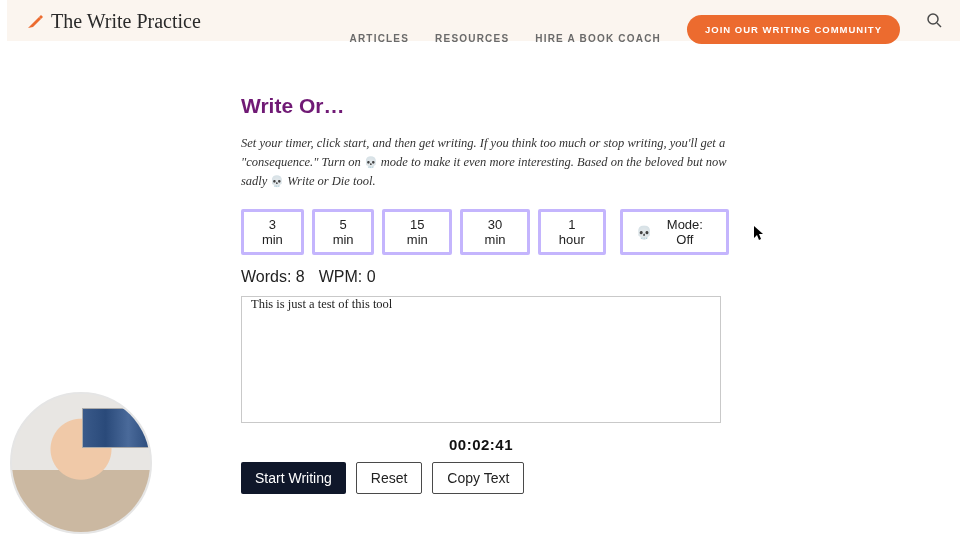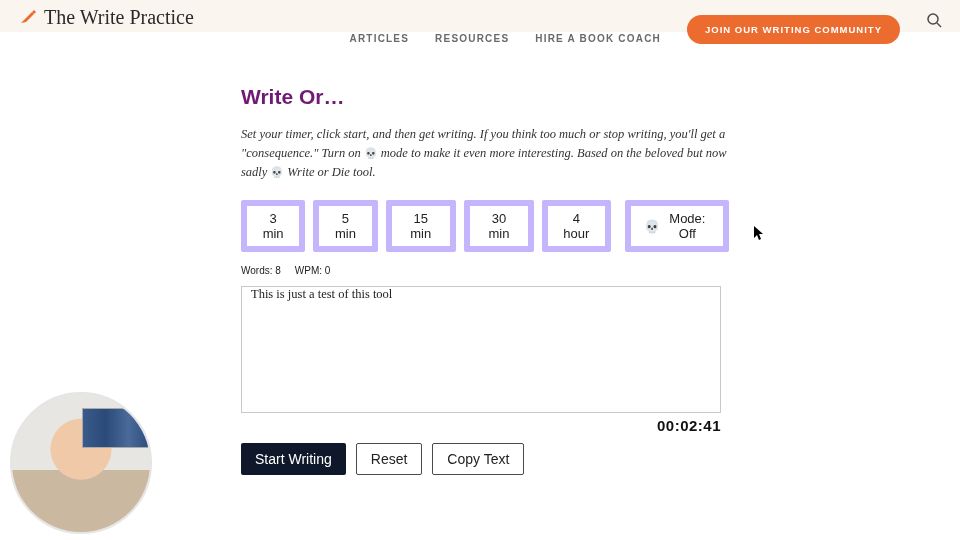--- a/index.html
+++ b/index.html
@@ -1,19 +1,19 @@
 <!DOCTYPE html>
 <html><head>
 <meta charset="utf-8">
 <style>
   * { box-sizing: border-box; margin: 0; padding: 0; }
   html, body { width: 960px; height: 540px; font-family: -apple-system, BlinkMacSystemFont, "Segoe UI", Helvetica, Arial, sans-serif; background:#fff; overflow:hidden; }
 
   
-  .header { height:32px; background:#fbf5ef; display:flex; align-items:center; padding:0 18px; position:relative; }
+  .header { height:41px; background:#fbf5ef; display:flex; align-items:center; padding:0 18px; position:relative;margin-left:7px; }
   .logo-wrap { display:flex; align-items:center; gap:6px; }
   .logo-icon svg { display:block; }
   .brand {
     font-family: "Brush Script MT", "Segoe Script", "Comic Sans MS", cursive;
     font-size:20px; color:#2a2a2a; position:relative; top:1px;
   }
   .nav { position:absolute; right:60px; top:0; height:44px; display:flex; align-items:flex-end; gap:26px; }
   .nav a { font-size:10px; letter-spacing:1.2px; color:#6a6a6a; text-decoration:none; font-weight:600; }
   .nav .cta {
     background:#ec6b2f; color:#fff; border-radius:18px; padding:9px 18px; font-size:9.5px;
@@ -25,35 +25,35 @@
   
   .content { width:488px; margin-left:241px; padding-top:53px; }
   .page-title { font-size:21px; font-weight:700; color:#701a75; margin-bottom:16px; }
   .desc {
     font-family: Georgia, "Times New Roman", serif;
     font-style: italic; font-size:12.5px; line-height:19px; color:#333;
   }
   .desc .skull { font-style:normal; font-size:11px; }
   .row-btns { display:flex; gap:8px; margin-top:18px; }
   .preset, .mode-btn {
-    border:6px solid #c4b5fd; background:#fff; color:#222;
+    border:3px solid #c4b5fd; background:#fff; color:#222;
     font-size:13px; padding:5px 13px; border-radius:2px; cursor:pointer;
     font-family:inherit;
   }
   .mode-btn { margin-left:6px; padding:5px 14px; display:flex; align-items:center; gap:5px; }
 
-  .stats { font-size:10px; color:#222; margin-top:13px; display:flex; gap:14px; }
+  .stats { font-size:16px; color:#222; margin-top:13px; display:flex; gap:14px; }
 
   .writer {
     width:480px; height:127px; border:1px solid #c9c9c9; margin-top:10px;
     padding:0 9px; resize:none; font-family: Georgia, "Times New Roman", serif;
     font-size:12.5px; color:#222; outline:none;
   }
 
-  .timer { font-size:15px; font-weight:700; text-align:right; width:480px; margin-top:0; color:#111; letter-spacing:0.5px; }
+  .timer { font-size:15px; font-weight:700; text-align:center; width:480px; margin-top:9px; color:#111; letter-spacing:0.5px; }
 
   .action-row { display:flex; gap:10px; margin-top:9px; }
   .start-btn {
     background:#0f172a; color:#fff; border:none; border-radius:2px;
     font-size:14px; padding:8px 14px; cursor:pointer; font-family:inherit;
   }
   .plain-btn {
     background:#fff; color:#222; border:1px solid #4a4a4a; border-radius:2px;
     font-size:14px; padding:7px 14px; cursor:pointer; font-family:inherit;
   }
@@ -109,21 +109,21 @@
   <h1 class="page-title">Write Or…</h1>
   <p class="desc">
     <span>Set your timer, click start, and then get writing. If you think too much or stop writing, you'll get a "consequence." Turn on </span><span class="skull">💀</span><span> mode to make it even more interesting. Based on the beloved but now sadly </span><span class="skull">💀</span><span> Write or Die tool.</span>
   </p>
 
   <div class="row-btns">
     <button class="preset">3 min</button>
     <button class="preset">5 min</button>
     <button class="preset">15 min</button>
     <button class="preset">30 min</button>
-    <button class="preset">4 hour</button>
+    <button class="preset">1 hour</button>
     <button class="mode-btn">
       <span>💀</span>
       <span>Mode: Off</span>
     </button>
   </div>
 
   <div class="stats">
     <span>
       <span>Words:</span>
       <span>8</span>

